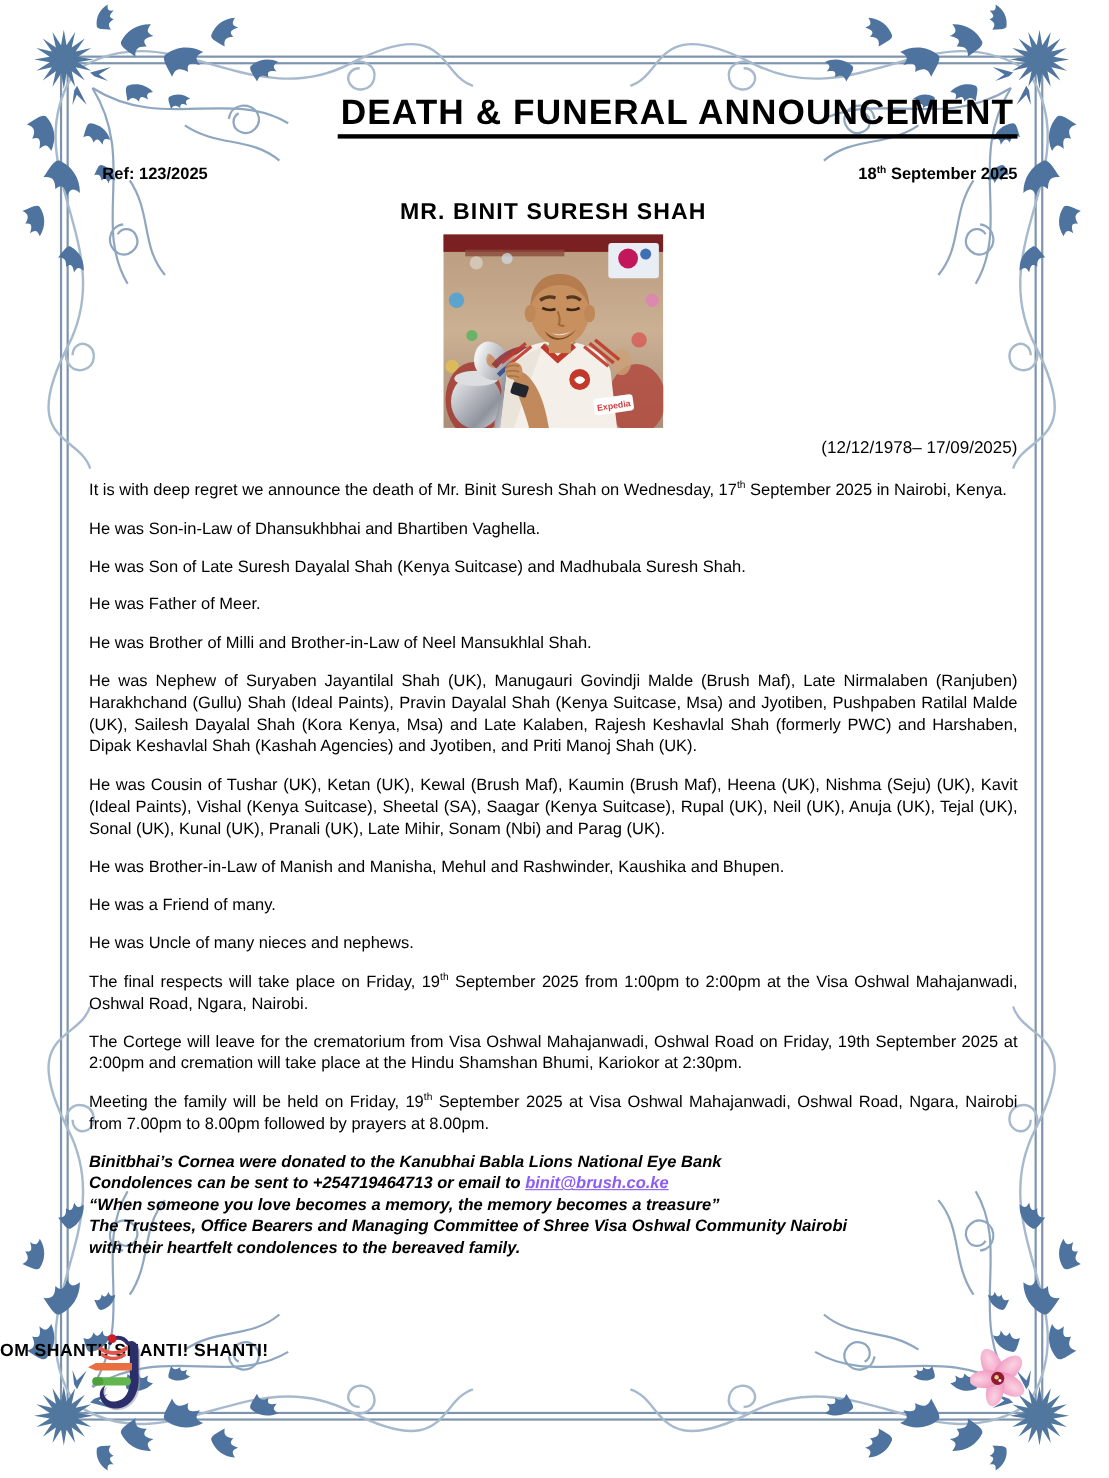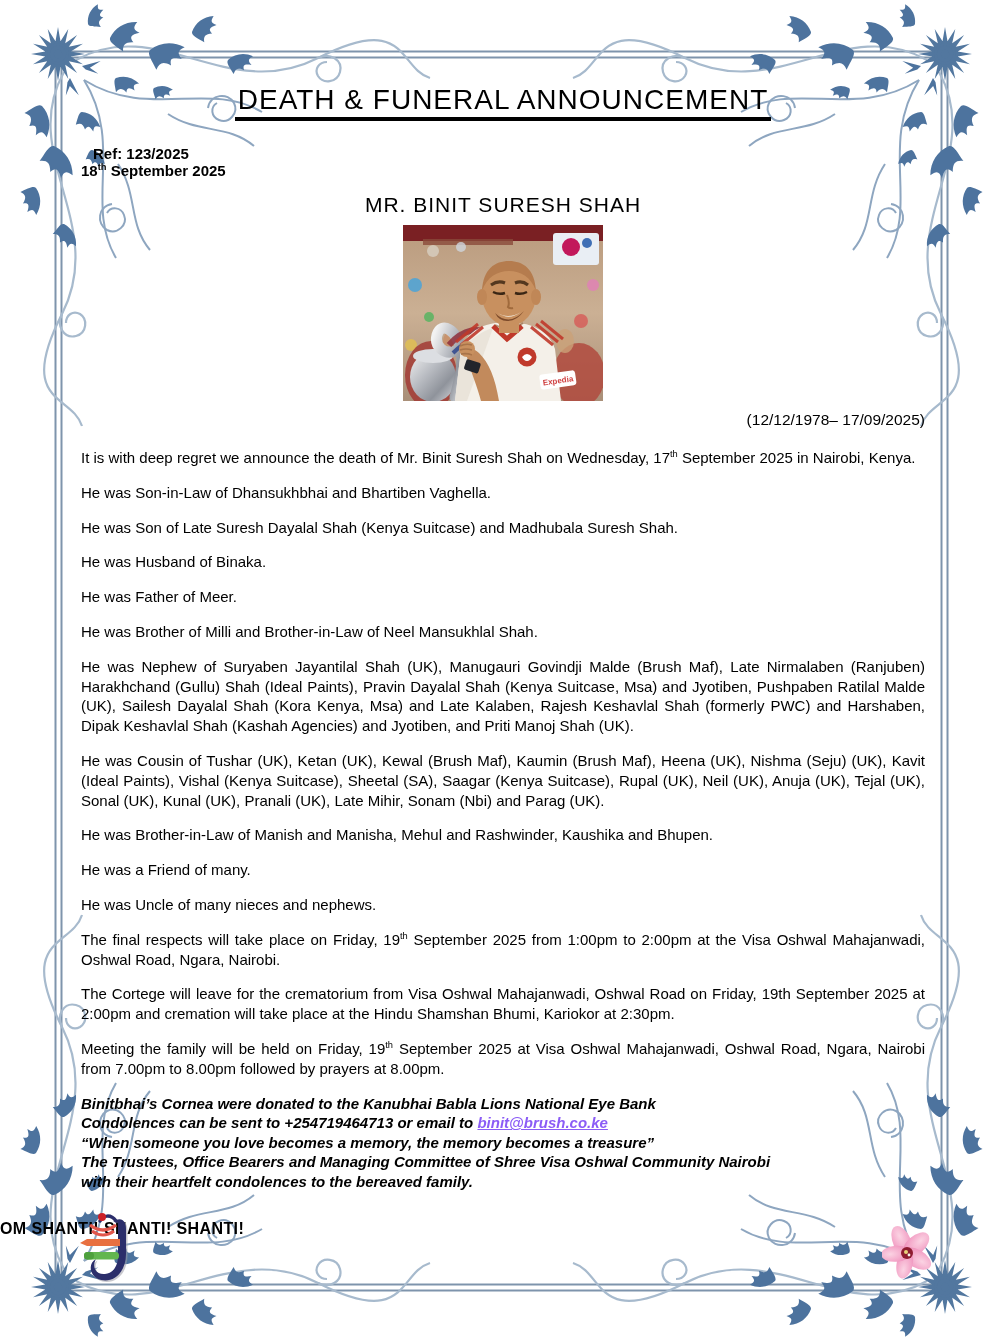--- a/index.html
+++ b/index.html
@@ -3,27 +3,27 @@
 <meta charset="utf-8">
 <style>
   html,body{margin:0;padding:0;background:#e8e8e8;}
   .page{
     position:relative;width:1008px;height:1344px;background:#ffffff;
     font-family:"Liberation Sans",sans-serif;color:#000;overflow:hidden;
     margin:0 auto;
   }
   .border-svg{position:absolute;left:0;top:0;width:1008px;height:1344px;pointer-events:none;}
   .content{position:absolute;left:81px;top:84px;width:844px;}
-  .title{margin:0;text-align:center;font-size:28px;font-weight:normal;letter-spacing:1px;}
+  .title{margin:0;text-align:right;font-size:32px;font-weight:bold;letter-spacing:1px;}
   .title span{display:inline-block;border-bottom:4px solid #000;padding:0 3px 1px;}
   .ref-row{display:flex;justify-content:space-between;align-items:flex-start;
-    margin-top:24px;font-size:15px;font-weight:bold;flex-direction:column;}
+    margin-top:24px;font-size:15px;font-weight:bold;}
   .ref-row .ref{padding-left:12px;}
   sup{font-size:0.62em;vertical-align:super;line-height:0;}
-  .name{text-align:center;font-size:21px;font-weight:normal;letter-spacing:1px;margin-top:14px;}
+  .name{text-align:center;font-size:21px;font-weight:bold;letter-spacing:1px;margin-top:14px;}
   .photo-wrap{width:200px;height:176px;margin:8px auto 0;}
   .caption{text-align:right;font-size:15.5px;margin-top:10px;}
   .paras{margin-top:19px;}
   .paras p{margin:0 0 15px 0;font-size:15px;line-height:1.32;text-align:justify;}
   .closing{}
   .closing p{margin:0;font-weight:bold;font-style:italic;font-size:15px;line-height:1.3;}
   .cornea{margin-top:19px;}
   .condolences{margin-top:22px;}
   .quote{margin-top:37px;font-size:15.5px;}
   .trustees{margin-top:19px;}
@@ -191,21 +191,20 @@
         <rect x="96" y="96" width="20" height="12" fill="#c8905f"></rect>
       </svg>
     </div>
 
     <div class="caption">(12/12/1978– 17/09/2025)</div>
 
     <div class="paras">
         <p><span>It is with deep regret we announce the death of Mr. Binit Suresh Shah on Wednesday, 17</span><sup>th</sup><span> September 2025 in Nairobi, Kenya.</span></p>
         <p><span>He was Son-in-Law of Dhansukhbhai and Bhartiben Vaghella.</span></p>
         <p><span>He was Son of Late Suresh Dayalal Shah (Kenya Suitcase) and Madhubala Suresh Shah.</span></p>
-        <p><span>He was Husband of Binaka.</span></p>
         <p><span>He was Father of Meer.</span></p>
         <p><span>He was Brother of Milli and Brother-in-Law of Neel Mansukhlal Shah.</span></p>
         <p><span>He was Nephew of Suryaben Jayantilal Shah (UK), Manugauri Govindji Malde (Brush Maf), Late Nirmalaben (Ranjuben) Harakhchand (Gullu) Shah (Ideal Paints), Pravin Dayalal Shah (Kenya Suitcase, Msa) and Jyotiben, Pushpaben Ratilal Malde (UK), Sailesh Dayalal Shah (Kora Kenya, Msa) and Late Kalaben, Rajesh Keshavlal Shah (formerly PWC) and Harshaben, Dipak Keshavlal Shah (Kashah Agencies) and Jyotiben, and Priti Manoj Shah (UK).</span></p>
         <p><span>He was Cousin of Tushar (UK), Ketan (UK), Kewal (Brush Maf), Kaumin (Brush Maf), Heena (UK), Nishma (Seju) (UK), Kavit (Ideal Paints), Vishal (Kenya Suitcase), Sheetal (SA), Saagar (Kenya Suitcase), Rupal (UK), Neil (UK), Anuja (UK), Tejal (UK), Sonal (UK), Kunal (UK), Pranali (UK), Late Mihir, Sonam (Nbi) and Parag (UK).</span></p>
         <p><span>He was Brother-in-Law of Manish and Manisha, Mehul and Rashwinder, Kaushika and Bhupen.</span></p>
         <p><span>He was a Friend of many.</span></p>
         <p><span>He was Uncle of many nieces and nephews.</span></p>
         <p><span>The final respects will take place on Friday, 19</span><sup>th</sup><span> September 2025 from 1:00pm to 2:00pm at the Visa Oshwal Mahajanwadi, Oshwal Road, Ngara, Nairobi.</span></p>
         <p><span>The Cortege will leave for the crematorium from Visa Oshwal Mahajanwadi, Oshwal Road on Friday, 19th September 2025 at 2:00pm and cremation will take place at the Hindu Shamshan Bhumi, Kariokor at 2:30pm.</span></p>
         <p><span>Meeting the family will be held on Friday, 19</span><sup>th</sup><span> September 2025 at Visa Oshwal Mahajanwadi, Oshwal Road, Ngara, Nairobi from 7.00pm to 8.00pm followed by prayers at 8.00pm.</span></p>

